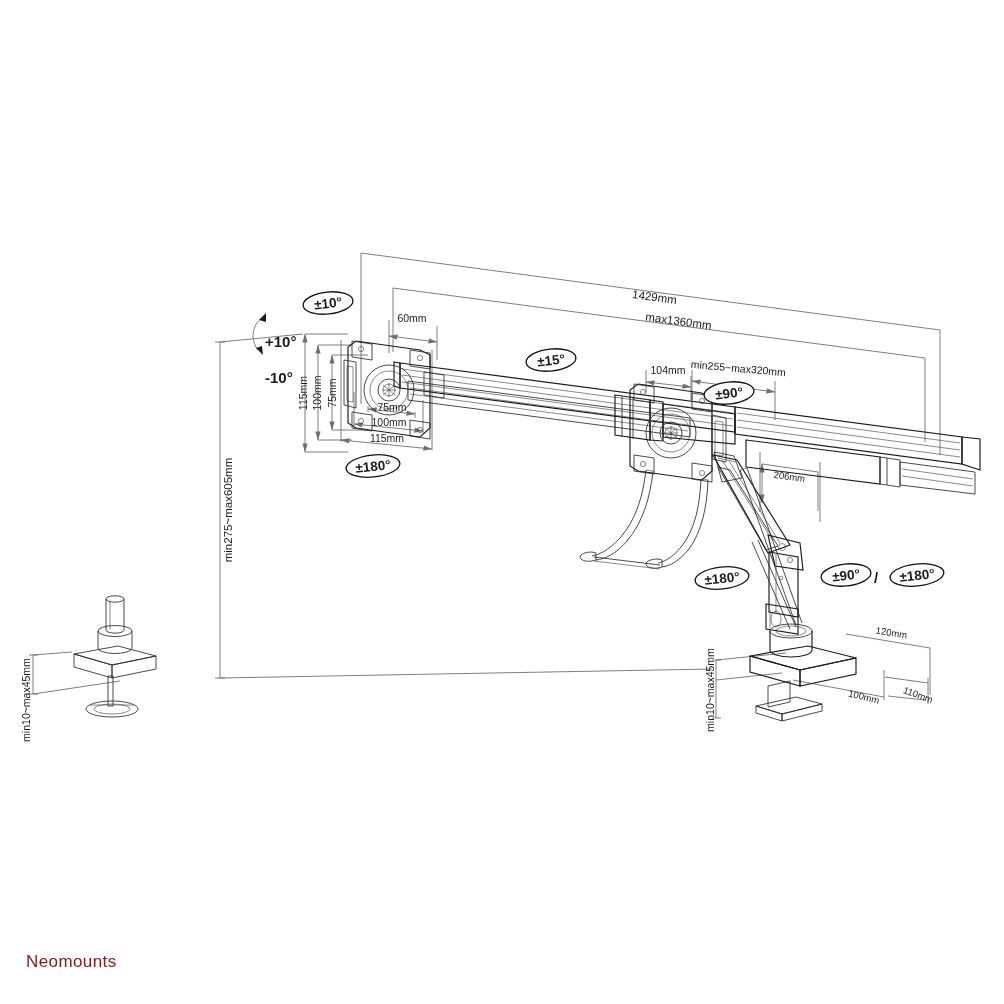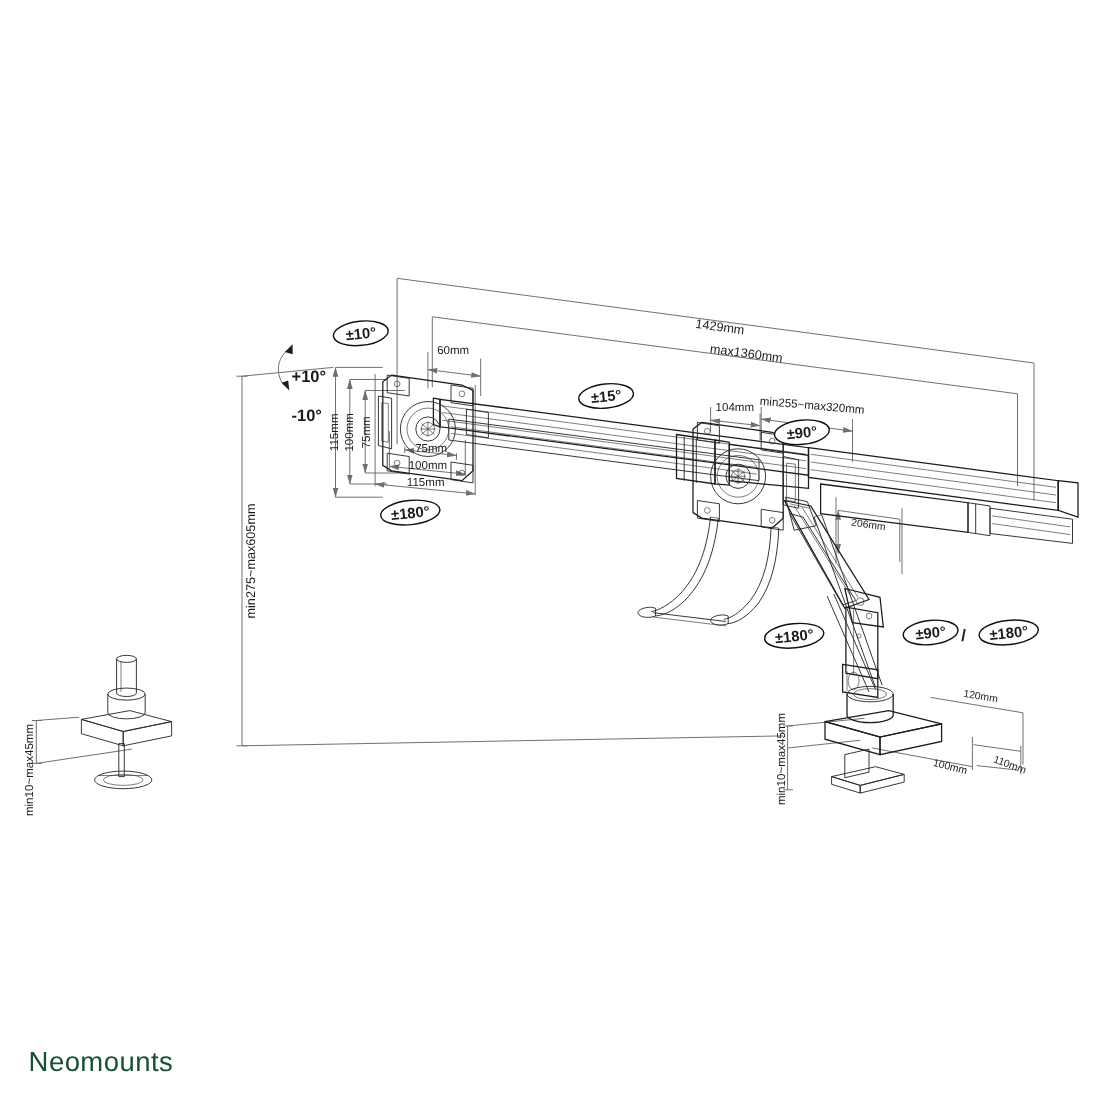--- a/index.html
+++ b/index.html
@@ -26,24 +26,24 @@
     left: 0; top: 0;
     width: 1004px;
     height: 1004px;
     display: block;
   }
   .brand {
     position: absolute;
     left: 26px;
     top: 952px;
     font-family: "Liberation Sans", sans-serif;
-    font-size: 25px;
+    font-size: 17px;
     font-weight: 400;
     letter-spacing: 0.4px;
-    color: #14532d;
+    color: #7f1d1d;
     user-select: none;
   }
   
   .dl   { stroke: #6f6f6f; stroke-width: 0.9; fill: none; }     
   .ol   { stroke: #1b1b1b; stroke-width: 1.15; fill: none; }    
   .ol2  { stroke: #2a2a2a; stroke-width: 0.85; fill: none; }    
   .ol3  { stroke: #3a3a3a; stroke-width: 0.6;  fill: none; }
   .tick { stroke: #6f6f6f; stroke-width: 0.9; fill: none; }
   .badge-ellipse { fill: #ffffff; stroke: #111111; stroke-width: 1.3; }
   text {

